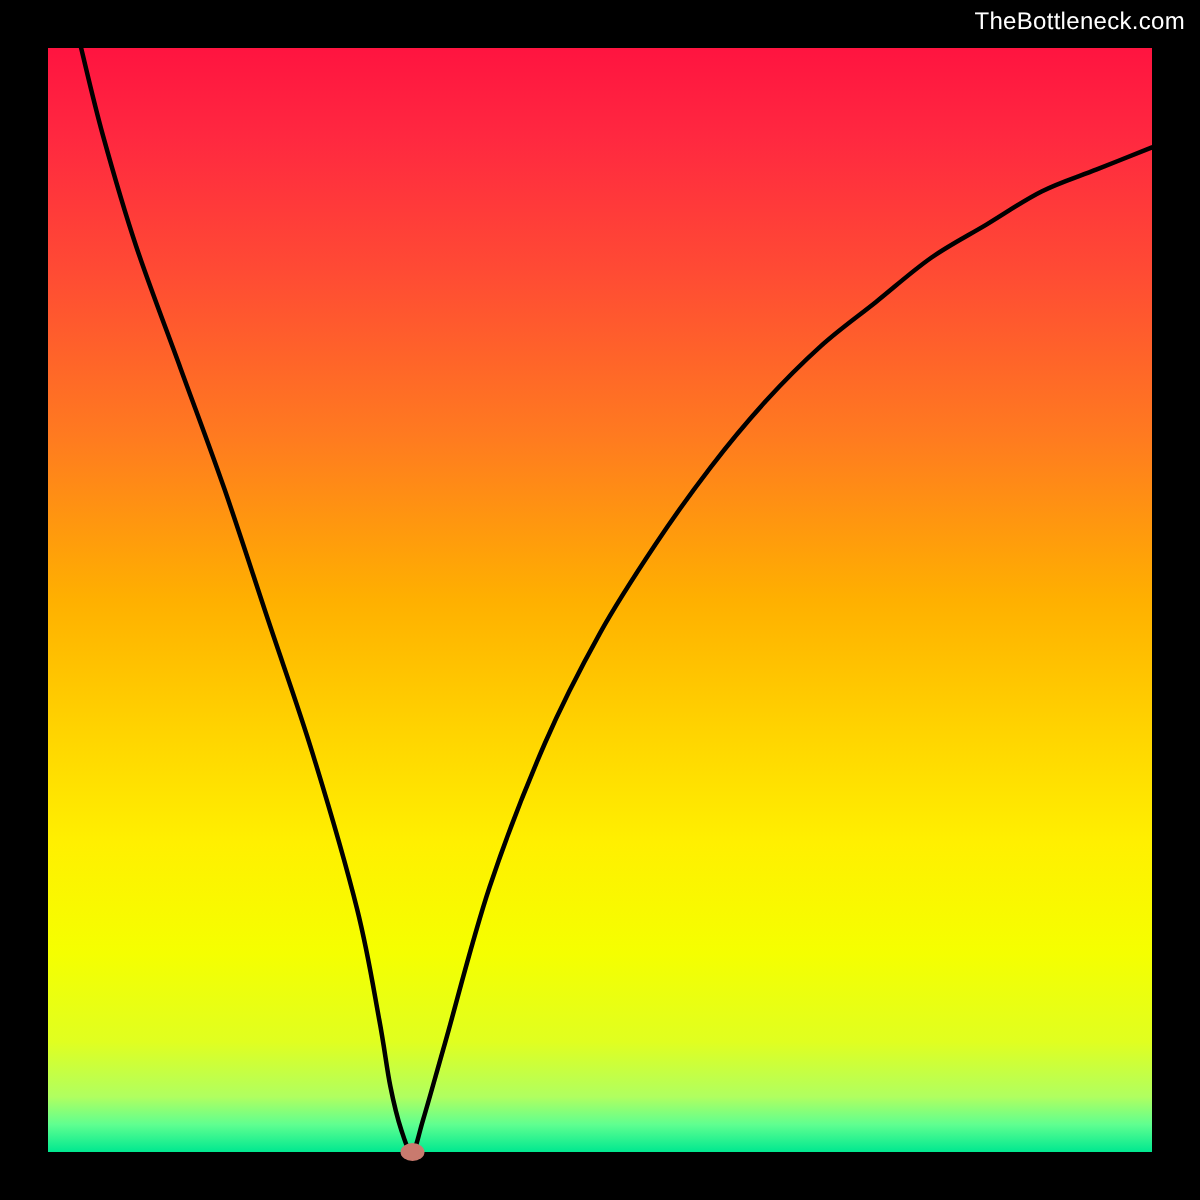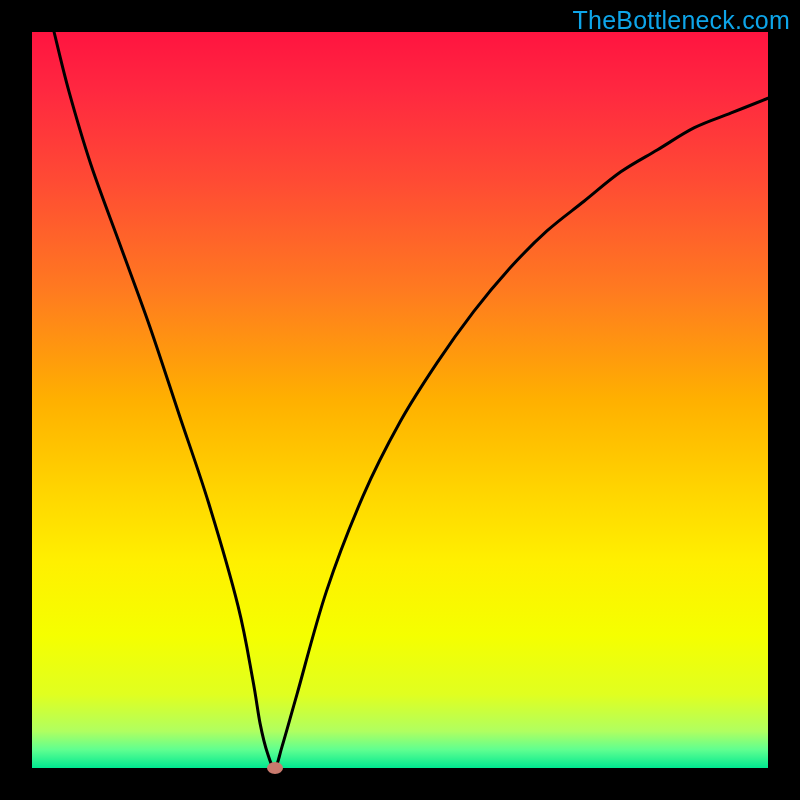--- a/index.html
+++ b/index.html
@@ -23,22 +23,22 @@
     position: absolute;
     left: 0;
     top: 0;
     width: 736px;
     height: 736px;
   }
   .watermark {
     position: absolute;
     top: 6px;
     right: 10px;
-    color: #0ea5e9;
-    font-size: 25px;
+    color: #ffffff;
+    font-size: 16px;
     font-weight: 500;
     letter-spacing: 0.2px;
     user-select: none;
   }
   .marker {
     position: absolute;
     width: 16px;
     height: 12px;
     border-radius: 50%;
     transform: translate(-50%, -50%);

